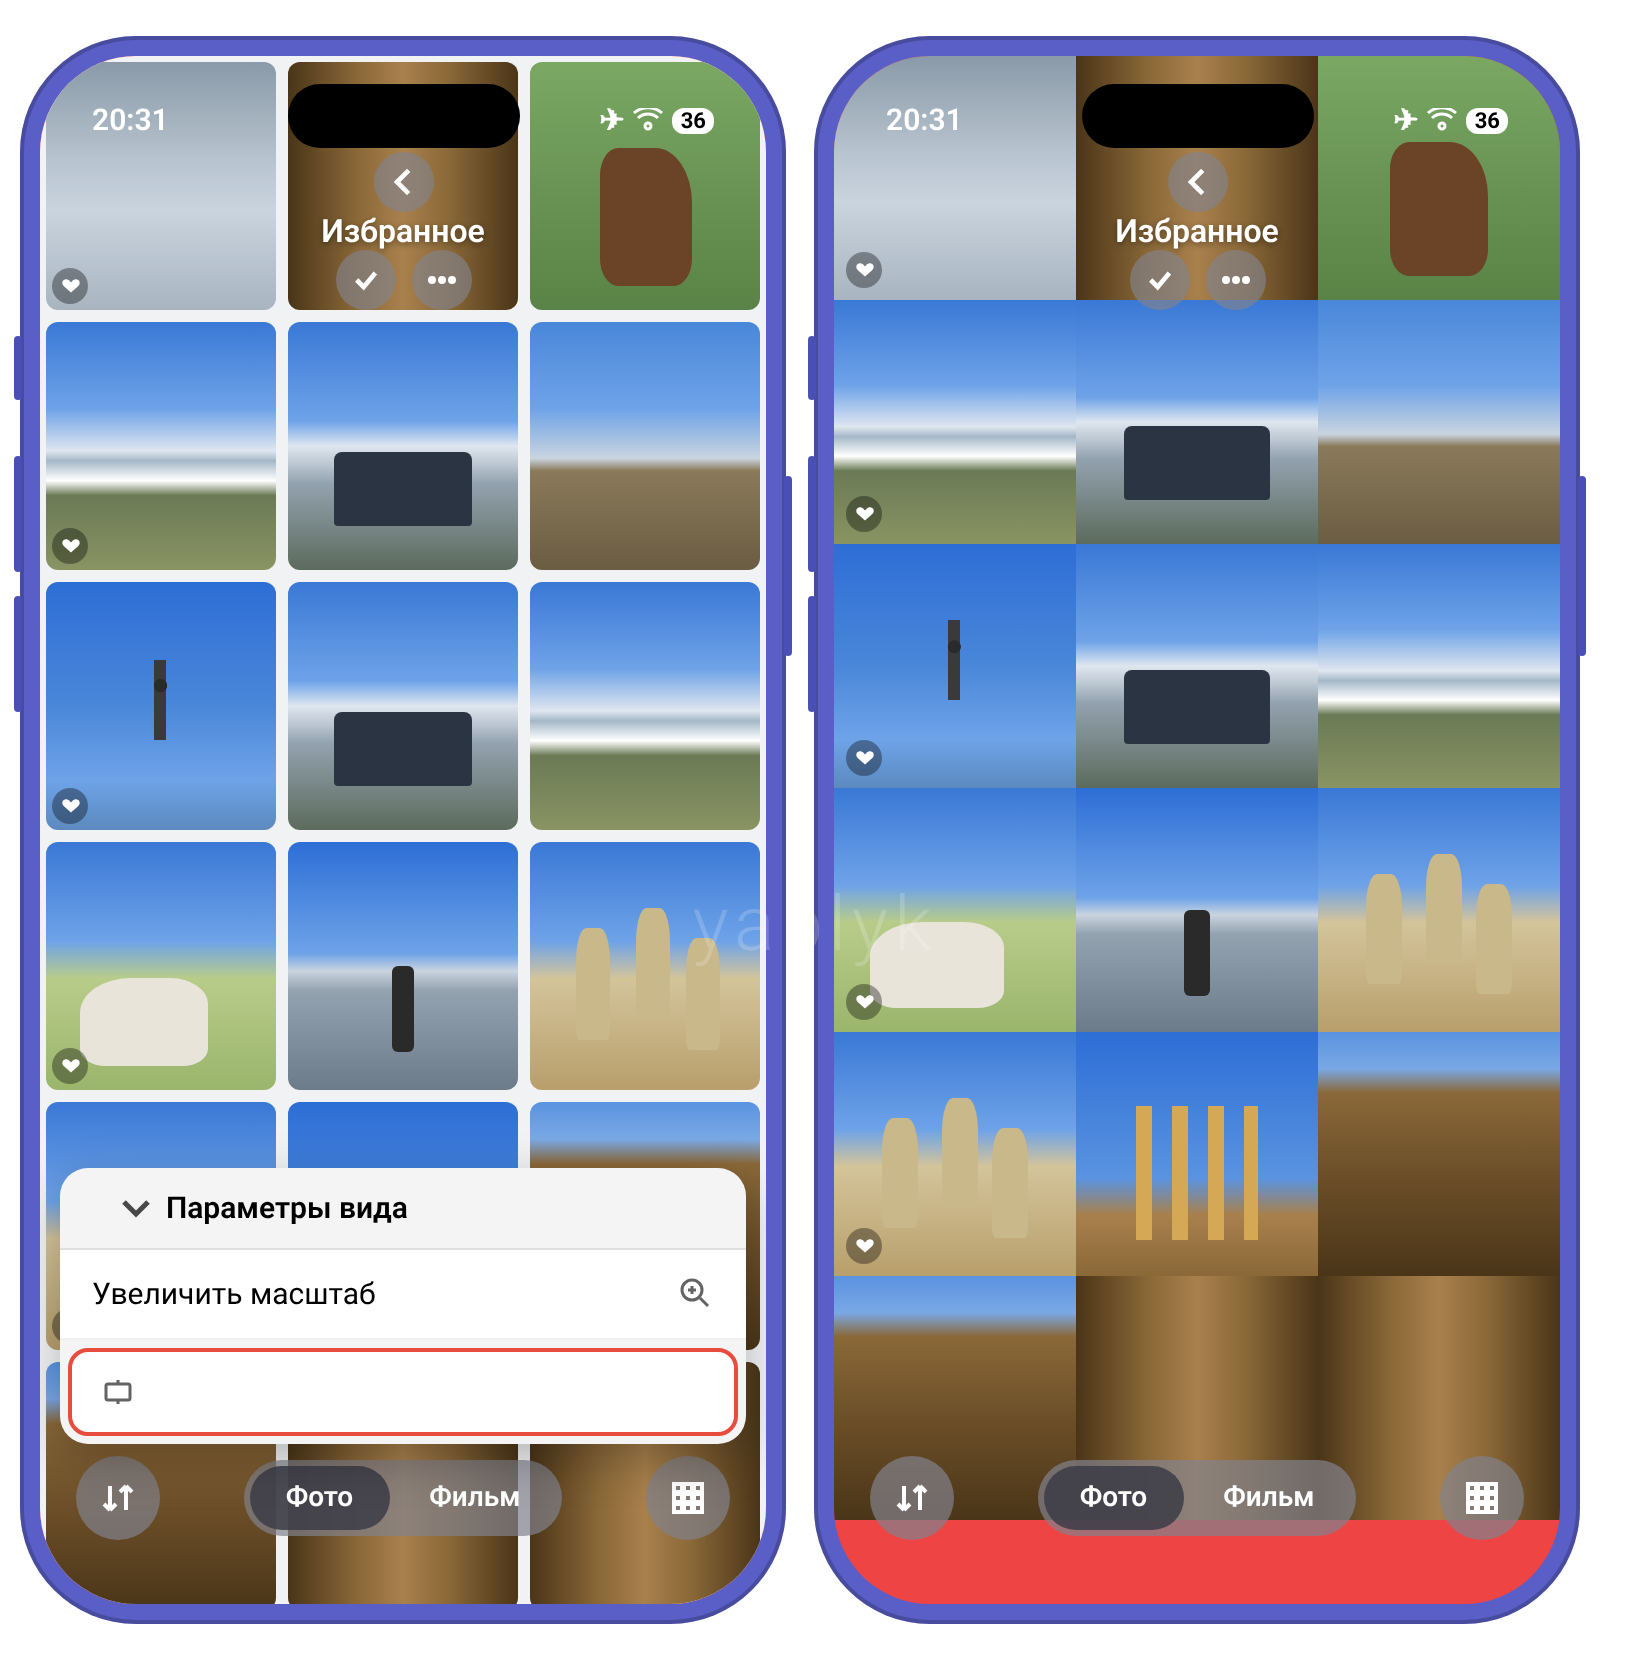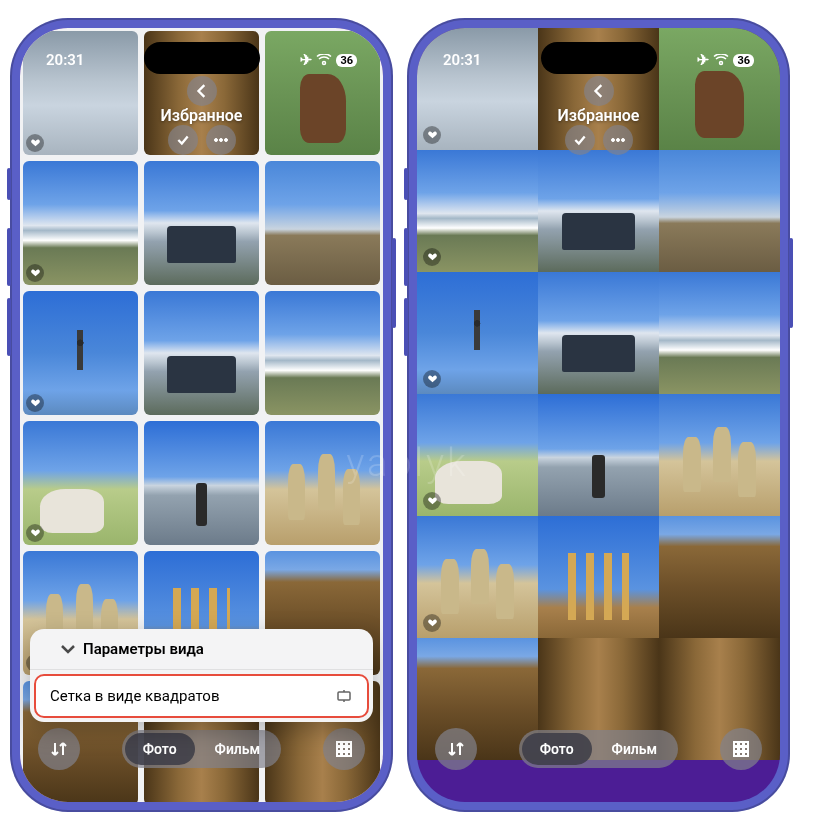--- a/index.html
+++ b/index.html
@@ -20,21 +20,21 @@
     padding: 10px;
     position: relative;
     box-shadow: inset 0 0 0 2px rgba(0,0,0,0.2);
   }
   .screen {
     width: 100%;
     height: 100%;
     border-radius: 48px;
     overflow: hidden;
     position: relative;
-    background: #4c1d95;
+    background: #ef4444;
   }
   .notch {
     position: absolute;
     top: 14px;
     left: 50%;
     transform: translateX(-50%);
     width: 116px;
     height: 32px;
     background: #000;
     border-radius: 18px;
@@ -362,22 +362,28 @@
         </div>
     </div>
 
     <div class="menu">
       <div class="menu-header">
         <svg class="menu-icon" viewBox="0 0 12 12">
             <path d="M2 4l4 4 4-4" stroke="#000" stroke-width="1.7" fill="none"></path>
           </svg>
         <span>Параметры вида</span>
       </div>
+      <div class="menu-item">
+        <span>Увеличить масштаб</span>
+        <svg class="menu-icon" viewBox="0 0 18 18">
+            <circle cx="7" cy="7" r="5" stroke="#222" stroke-width="1.5" fill="none"></circle>
+            <path d="M11 11l4 4M5 7h4M7 5v4" stroke="#222" stroke-width="1.5"></path>
+          </svg>
+      </div>
       <div class="menu-item highlight">
-        <span>Сетка в виде квадратов</span>
         <svg class="menu-icon" viewBox="0 0 18 18">
             <rect x="3" y="5" width="12" height="8" rx="1" stroke="#222" stroke-width="1.5" fill="none"></rect>
             <path d="M9 3v2M9 13v2" stroke="#222" stroke-width="1.5"></path>
           </svg>
       </div>
     </div>
 
     <div class="bottom-bar">
       <div class="round-btn">
         <svg viewBox="0 0 18 18">

